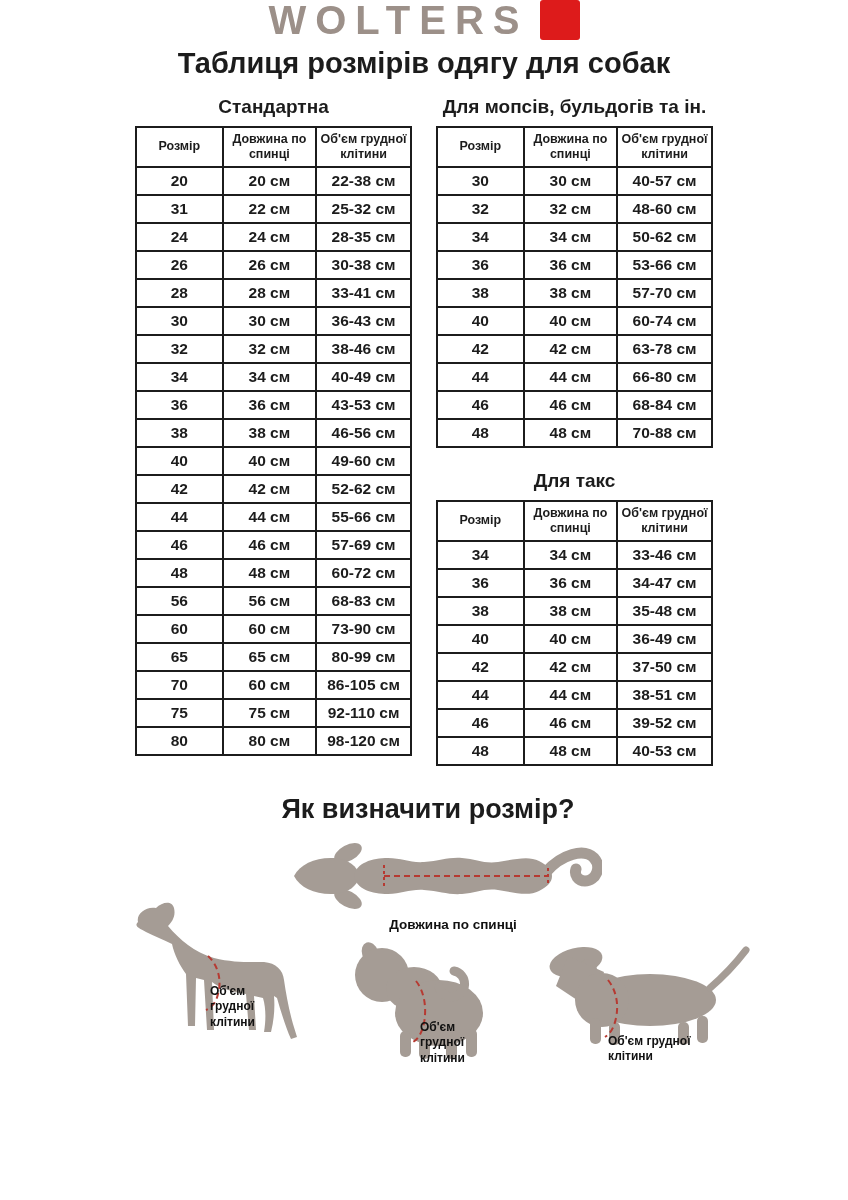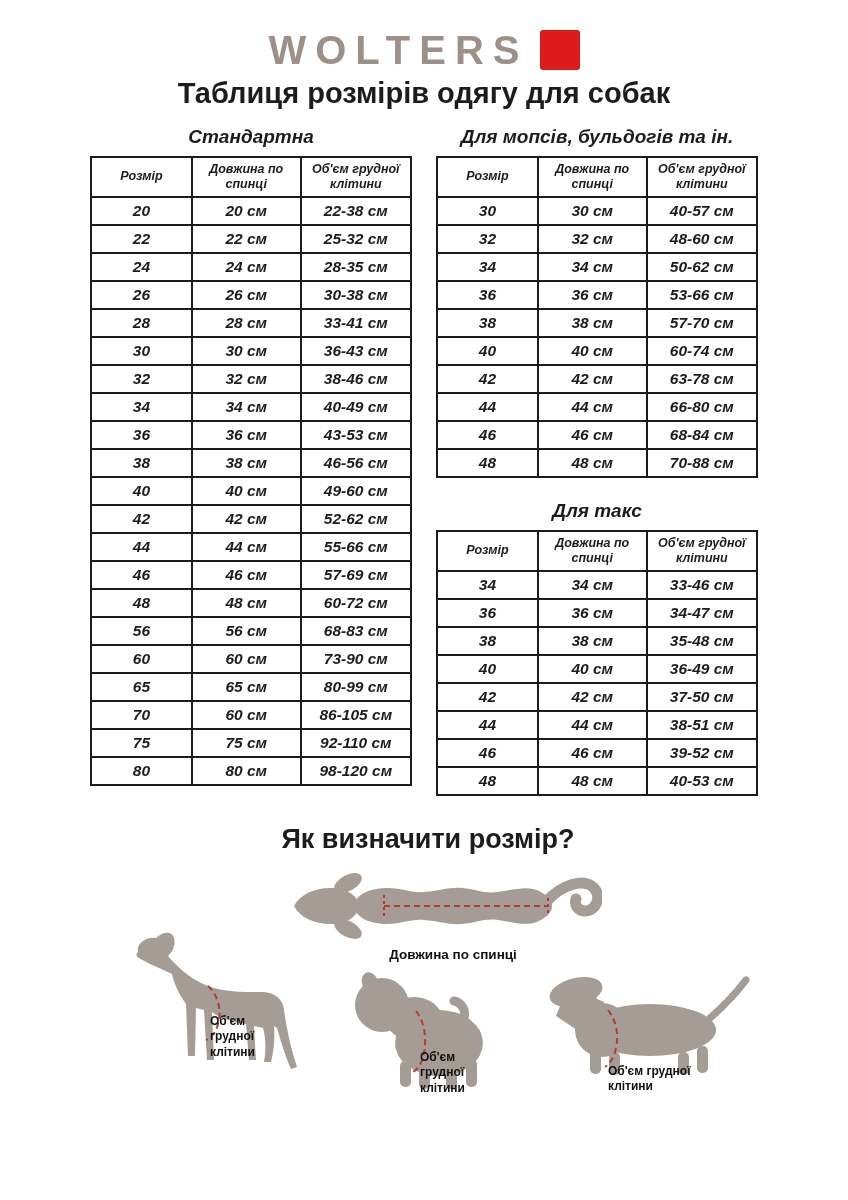--- a/index.html
+++ b/index.html
@@ -9,27 +9,27 @@
     --measure-red:#b63a32;
     --ink:#1c1c1c;
   }
   *{box-sizing:border-box;}
   html,body{margin:0;padding:0;background:#ffffff;}
   body{
     width:848px;height:1200px;margin:0 auto;overflow:hidden;
     font-family:"Liberation Sans",sans-serif;color:var(--ink);font-weight:700;
   }
   
-  .logo{display:flex;justify-content:center;align-items:center;gap:11px;padding-top:30px;}
+  .logo{display:flex;justify-content:center;align-items:center;gap:11px;}
   .logo-text{font-size:40px;font-weight:700;letter-spacing:9px;color:var(--logo-gray);line-height:1;}
   .logo-mark{width:40px;height:40px;background:var(--brand-red);border-radius:3px;flex:0 0 auto;}
   h1.page-title{font-size:29px;text-align:center;margin:7px 8px 16px;letter-spacing:0;}
   
   .tables{display:flex;justify-content:center;align-items:flex-start;gap:24px;}
-  .tcol{width:322px;font-style:italic;}
+  .tcol{width:277px;}
   .tbl-title{font-size:19px;text-align:center;margin:0 0 8px;line-height:1.15;}
   .tbl-title.gap{margin-top:22px;}
   table.size-table{width:100%;border-collapse:collapse;table-layout:fixed;}
   table.size-table th,table.size-table td{border:2px solid var(--ink);text-align:center;vertical-align:middle;}
   table.size-table th{font-size:12.5px;line-height:1.2;padding:4px 2px;height:40px;}
   table.size-table td{font-size:15.5px;height:28px;padding:0 2px;}
   col.c1{width:31.5%;} col.c2{width:34%;} col.c3{width:34.5%;}
   
   .howto{position:relative;height:300px;margin-top:22px;}
   .howto-title{position:absolute;left:8px;right:0;top:6px;text-align:center;font-size:27px;margin:0;}
@@ -72,21 +72,21 @@
             <th>Об'єм грудної клітини</th>
           </tr>
         </thead>
         <tbody>
           <tr>
             <td>20</td>
             <td>20 см</td>
             <td>22-38 см</td>
           </tr>
           <tr>
-            <td>22</td>
+            <td>31</td>
             <td>22 см</td>
             <td>25-32 см</td>
           </tr>
           <tr>
             <td>24</td>
             <td>24 см</td>
             <td>28-35 см</td>
           </tr>
           <tr>
             <td>26</td>

